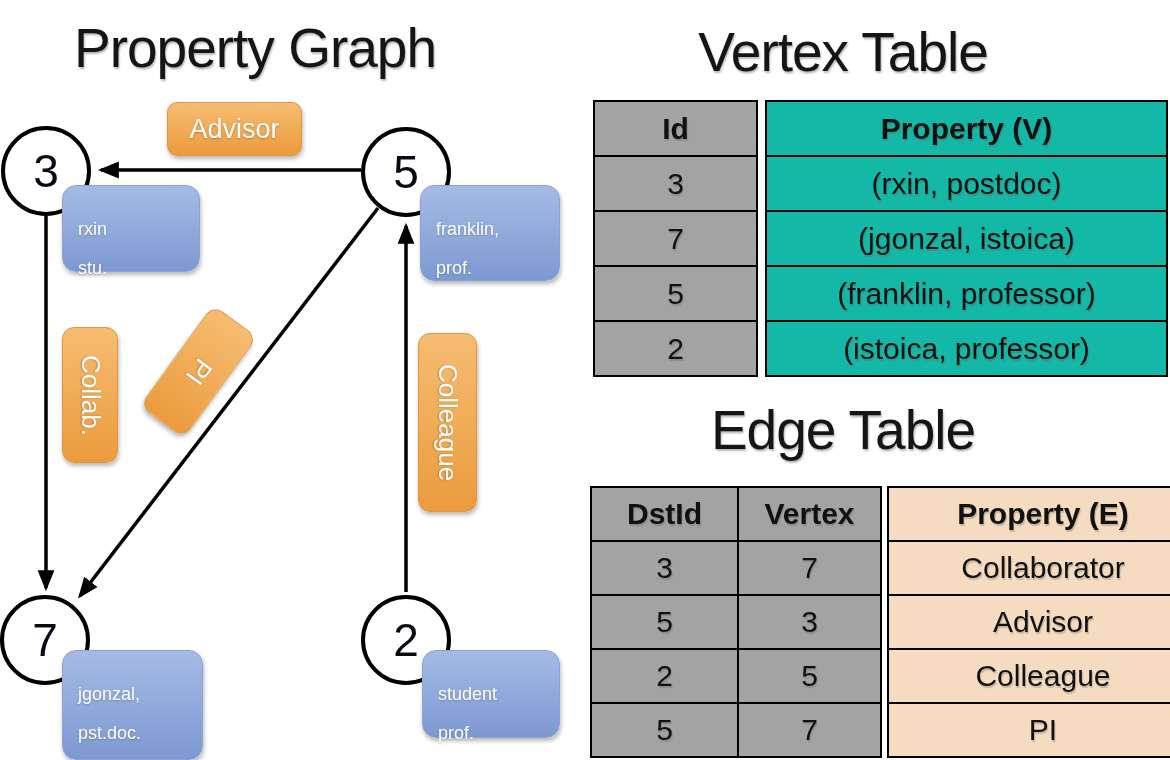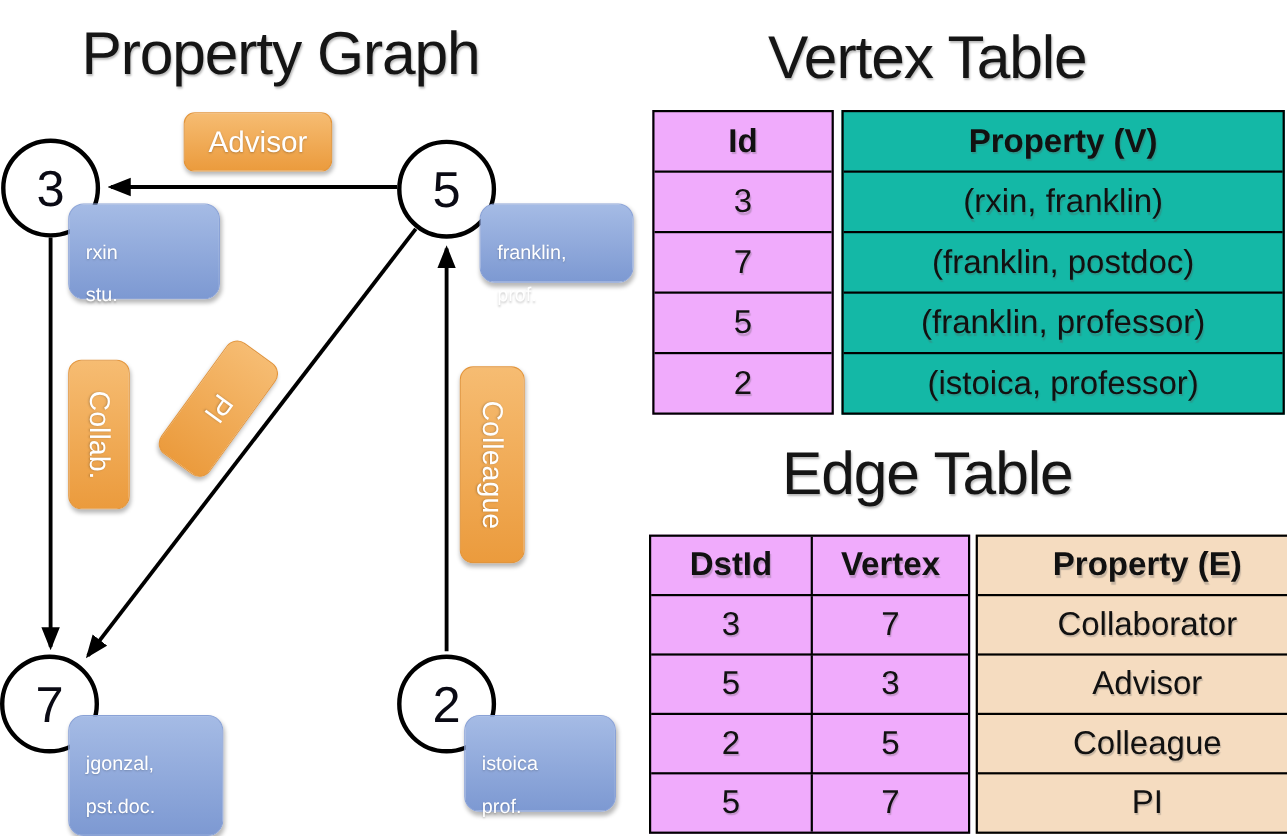--- a/index.html
+++ b/index.html
@@ -48,27 +48,27 @@
   
   .vlabel{
     position:absolute;z-index:3;color:#fff;
     background:linear-gradient(180deg,#a5bbe5 0%,#7d99d2 100%);
     border:1.5px solid #8aa2d6;border-radius:14px;
     box-shadow:1px 3px 4px rgba(0,0,0,0.28);
     box-sizing:border-box;padding:24px 0 0 15px;
     font-size:18px;line-height:39px;text-shadow:0 1px 2px rgba(0,0,0,0.22);
   }
   .v3{left:62px;top:185px;width:138px;height:87px;}
-  .v5{left:436px;top:185px;width:140px;height:72px;}
+  .v5{left:420px;top:185px;width:140px;height:96px;}
   .v7{left:62px;top:650px;width:141px;height:110px;}
   .v2{left:422px;top:650px;width:138px;height:88px;}
 
   
   .subtable{
-    position:absolute;border:2px solid #000;box-sizing:border-box;background:#f0abfc;
+    position:absolute;border:2px solid #000;box-sizing:border-box;background:#a3a3a3;
     font-size:30px;
   }
   .cell{
     height:53px;border-bottom:2px solid #000;box-sizing:content-box;
     display:flex;align-items:center;justify-content:center;
     text-shadow:1px 2px 1px rgba(90,90,90,0.30);white-space:nowrap;
   }
   .cell.header{font-weight:bold;}
   .col .cell:last-child{border-bottom:none;}
   .vt-id{left:593px;top:100px;width:165px;}
@@ -125,35 +125,35 @@
   </div>
   <div class="vlabel v5">
     <div>franklin,</div>
     <div>prof.</div>
   </div>
   <div class="vlabel v7">
     <div>jgonzal,</div>
     <div>pst.doc.</div>
   </div>
   <div class="vlabel v2">
-    <div>istoica</div>
+    <div>student</div>
     <div>prof.</div>
   </div>
 
   <div class="subtable col vt-id">
     <div class="cell header">Id</div>
     <div class="cell">3</div>
     <div class="cell">7</div>
     <div class="cell">5</div>
     <div class="cell">2</div>
   </div>
   <div class="subtable col vt-prop">
     <div class="cell header">Property (V)</div>
-    <div class="cell">(rxin, franklin)</div>
-    <div class="cell">(franklin, postdoc)</div>
+    <div class="cell">(rxin, postdoc)</div>
+    <div class="cell">(jgonzal, istoica)</div>
     <div class="cell">(franklin, professor)</div>
     <div class="cell">(istoica, professor)</div>
   </div>
 
   <div class="subtable et-ids">
     <div class="cell header">DstId</div>
     <div class="cell header">Vertex</div>
     <div class="cell">3</div>
     <div class="cell">7</div>
     <div class="cell">5</div>

